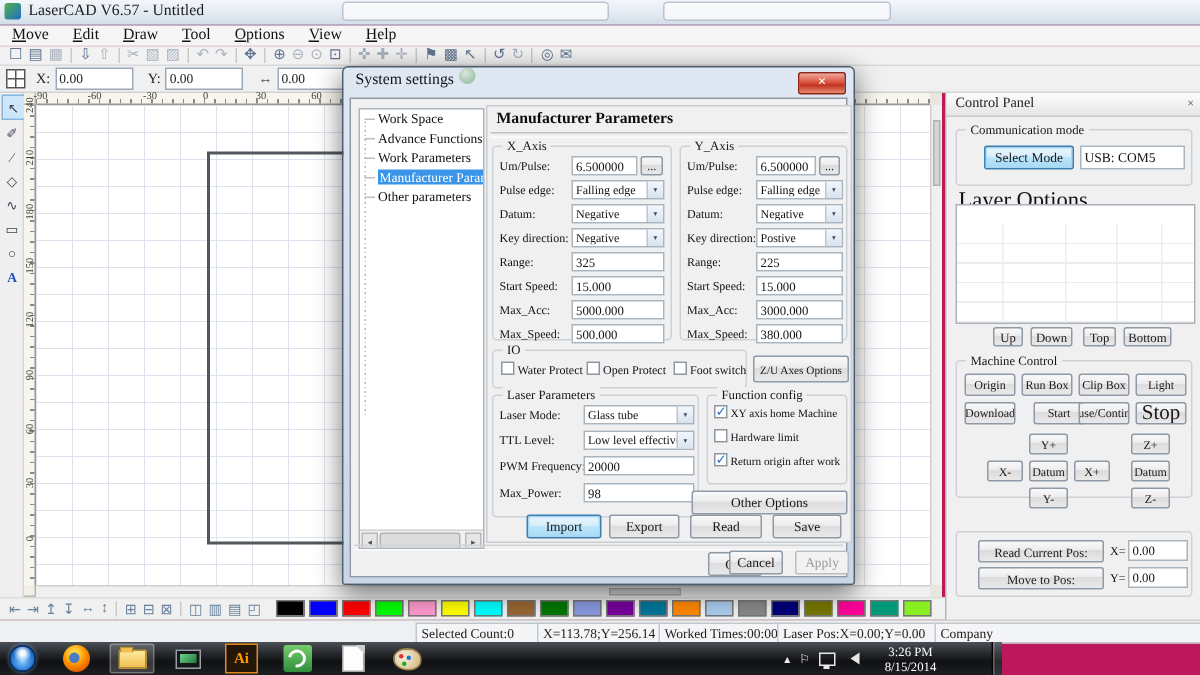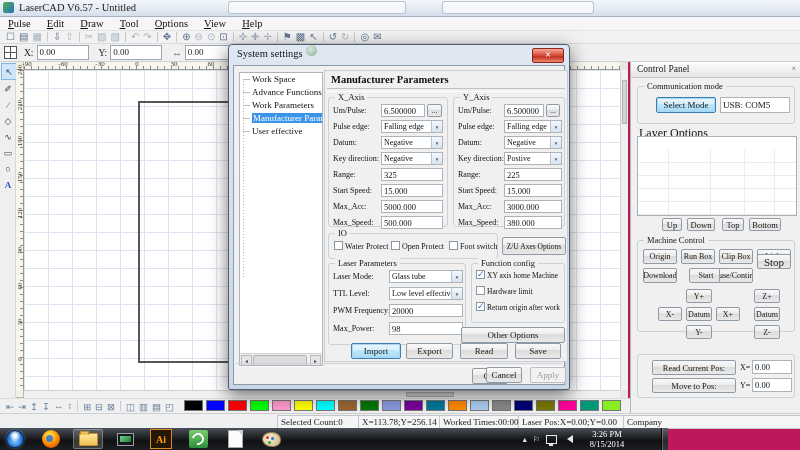--- a/index.html
+++ b/index.html
@@ -152,21 +152,21 @@
 <div id="screen">
 
   <div class="abs titlebar">
     <div class="abs appicon"></div>
     <div class="abs apptitle">LaserCAD V6.57 - Untitled</div>
     <div class="abs ghost" style="left:228px;width:178px;"></div>
     <div class="abs ghost" style="left:442px;width:152px;"></div>
   </div>
 
   <div class="abs menubar">
-    <div class="menu-item">Pulse</div>
+    <div class="menu-item">Move</div>
     <div class="menu-item">Edit</div>
     <div class="menu-item">Draw</div>
     <div class="menu-item">Tool</div>
     <div class="menu-item">Options</div>
     <div class="menu-item">View</div>
     <div class="menu-item">Help</div>
   </div>
 
   <div class="abs toolbar1">
     <span class="tb-ic gi" data-glyph="☐"></span>
@@ -265,39 +265,39 @@
   <div class="abs cpanel">
     <div class="cp-header">
       <span class="cp-title">Control Panel</span>
       <span class="cp-close gi" data-glyph="×"></span>
     </div>
     <div class="grp" style="left:6px;top:24px;width:158px;height:38px;">
       <span class="legend">Communication mode</span>
       <div class="btn focus" style="left:18px;top:10px;width:60px;height:16px;">Select Mode</div>
       <div class="field" style="left:82px;top:10px;width:70px;height:16px;font-size:9px;line-height:12px;">USB: COM5</div>
     </div>
-    <div class="lbl" style="left:8px;top:64px;font-size:12px;">Layer Options</div>
+    <div class="lbl" style="left:8px;top:64px;font-size:15px;">Layer Options</div>
     <div class="cp-table">
       <div class="cp-body"></div>
     </div>
     <div class="btn" style="left:31px;top:156px;width:20px;height:13px;font-size:8.5px;">Up</div>
     <div class="btn" style="left:56px;top:156px;width:28px;height:13px;font-size:8.5px;">Down</div>
     <div class="btn" style="left:91px;top:156px;width:22px;height:13px;font-size:8.5px;">Top</div>
     <div class="btn" style="left:118px;top:156px;width:32px;height:13px;font-size:8.5px;">Bottom</div>
 
     <div class="grp" style="left:6px;top:178px;width:158px;height:92px;">
       <span class="legend">Machine Control</span>
       <div class="btn" style="left:5px;top:8px;width:34px;height:15px;font-size:8px;">Origin</div>
       <div class="btn" style="left:43px;top:8px;width:34px;height:15px;font-size:8px;">Run Box</div>
       <div class="btn" style="left:81px;top:8px;width:34px;height:15px;font-size:8px;">Clip Box</div>
       <div class="btn" style="left:119px;top:8px;width:34px;height:15px;font-size:8px;">Light</div>
       <div class="btn" style="left:5px;top:27px;width:34px;height:15px;font-size:8px;">Download</div>
       <div class="btn" style="left:51px;top:27px;width:34px;height:15px;font-size:8px;text-align:center;">Start</div>
       <div class="btn" style="left:81px;top:27px;width:34px;height:15px;font-size:8px;">Pause/Continue</div>
-      <div class="btn" style="left:119px;top:13px;width:34px;height:15px;font-size:11px;">Stop</div>
+      <div class="btn" style="left:119px;top:27px;width:34px;height:15px;font-size:14px;">Stop</div>
       <div class="btn" style="left:48px;top:48px;width:26px;height:14px;font-size:8px;">Y+</div>
       <div class="btn" style="left:116px;top:48px;width:26px;height:14px;font-size:8px;">Z+</div>
       <div class="btn" style="left:20px;top:66px;width:24px;height:14px;font-size:8px;">X-</div>
       <div class="btn" style="left:48px;top:66px;width:26px;height:14px;font-size:8px;">Datum</div>
       <div class="btn" style="left:78px;top:66px;width:24px;height:14px;font-size:8px;">X+</div>
       <div class="btn" style="left:116px;top:66px;width:26px;height:14px;font-size:8px;">Datum</div>
       <div class="btn" style="left:48px;top:84px;width:26px;height:14px;font-size:8px;">Y-</div>
       <div class="btn" style="left:116px;top:84px;width:26px;height:14px;font-size:8px;">Z-</div>
     </div>
 
@@ -315,21 +315,21 @@
     <span class="dlg-title">System settings</span>
     <span class="dlg-close"></span>
     <div class="dlg-client">
 
       <div class="abs tree">
         <div class="tree-guide"></div>
         <div class="tree-item" style="top:0;"><span class="tval">Work Space</span></div>
         <div class="tree-item"><span class="tval">Advance Functions</span></div>
         <div class="tree-item"><span class="tval">Work Parameters</span></div>
         <div class="tree-item sel"><span class="tval">Manufacturer Parameters</span></div>
-        <div class="tree-item"><span class="tval">User effective</span></div>
+        <div class="tree-item"><span class="tval">Other parameters</span></div>
         <div class="tree-scroll">
           <span class="ts-arrow gi" style="left:1px;" data-glyph="◂"></span>
           <span class="ts-thumb"></span>
           <span class="ts-arrow gi" style="right:1px;" data-glyph="▸"></span>
         </div>
       </div>
 
       <div class="abs mpanel">
         <span class="mp-header">Manufacturer Parameters</span>
         <div class="mp-hr"></div>

